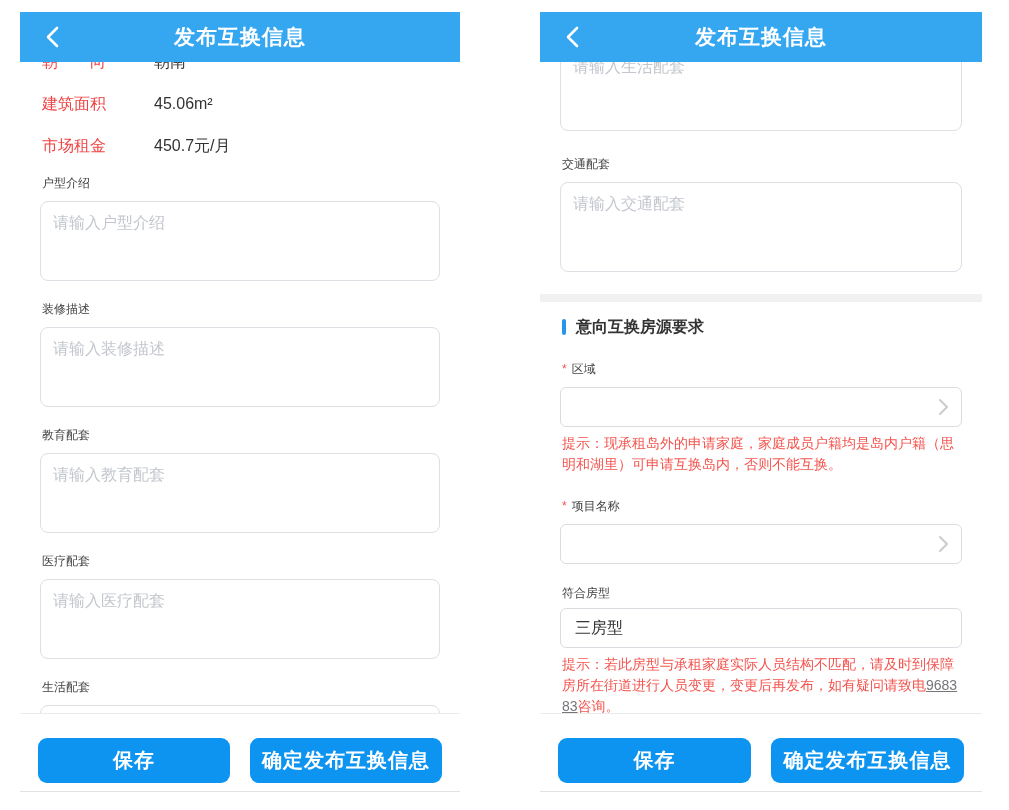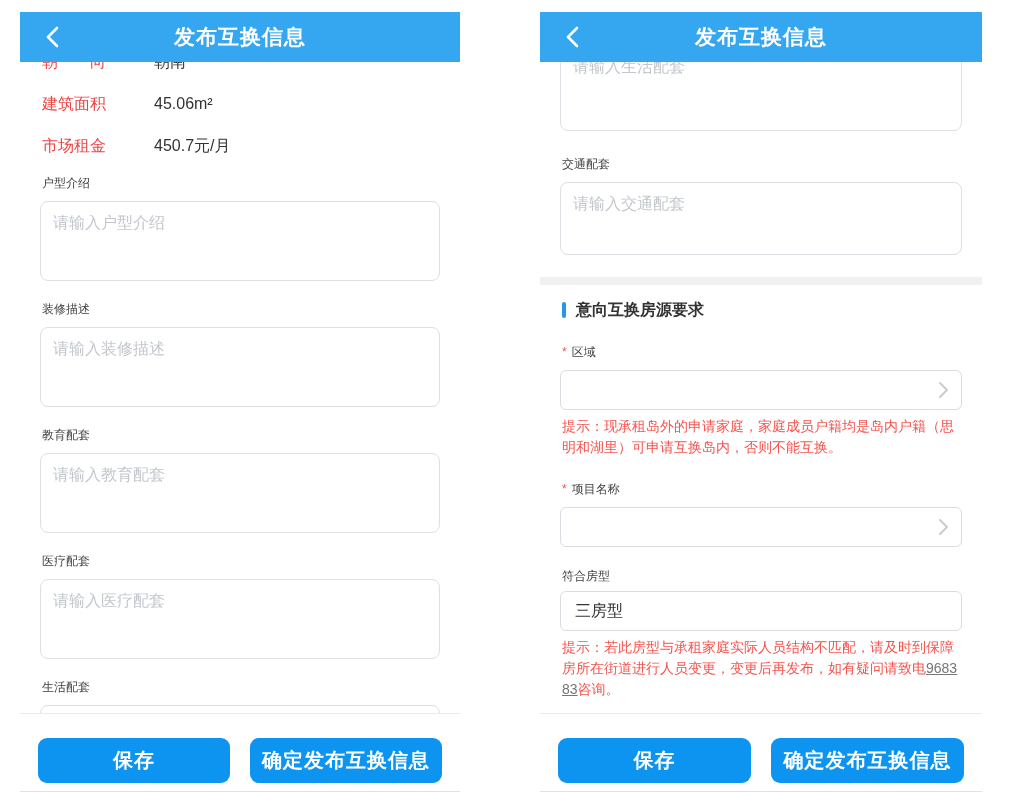--- a/index.html
+++ b/index.html
@@ -35,21 +35,21 @@
   .info-value{margin-left:48px;color:#333;}
 
   .field-label{margin:19px 22px 0;font-size:12px;line-height:18px;color:#424242;}
   .mt24{margin-top:24px;} .mt22{margin-top:22px;} .mt20{margin-top:20px;}
 
   .textarea{display:block;margin:9px 20px 0;width:calc(100% - 40px);height:80px;
     border:1px solid #dcdfe4;border-radius:8px;padding:11px 12px;font-size:16px;color:#333;
     resize:none;outline:none;background:#fff;font-family:inherit;}
   .textarea::placeholder,.text-input::placeholder{color:#c3c7cd;}
   .ta-life{margin-top:-17px;height:86px;}
-  .ta-traffic{height:73px;}
+  .ta-traffic{height:90px;}
 
   .divider{margin-top:22px;height:8px;background:var(--divider-gray);}
 
   .section-head{display:flex;align-items:center;margin:16px 22px 0;}
   .accent-bar{width:4px;height:16px;border-radius:2px;background:var(--accent-blue);}
   .section-title{margin-left:10px;font-size:16px;font-weight:600;color:#333;line-height:18px;}
 
   .req-star{color:var(--hint-red);margin-right:5px;}
 
   .select-box{position:relative;margin:9px 20px 0;height:40px;border:1px solid #d9dce0;border-radius:6px;

